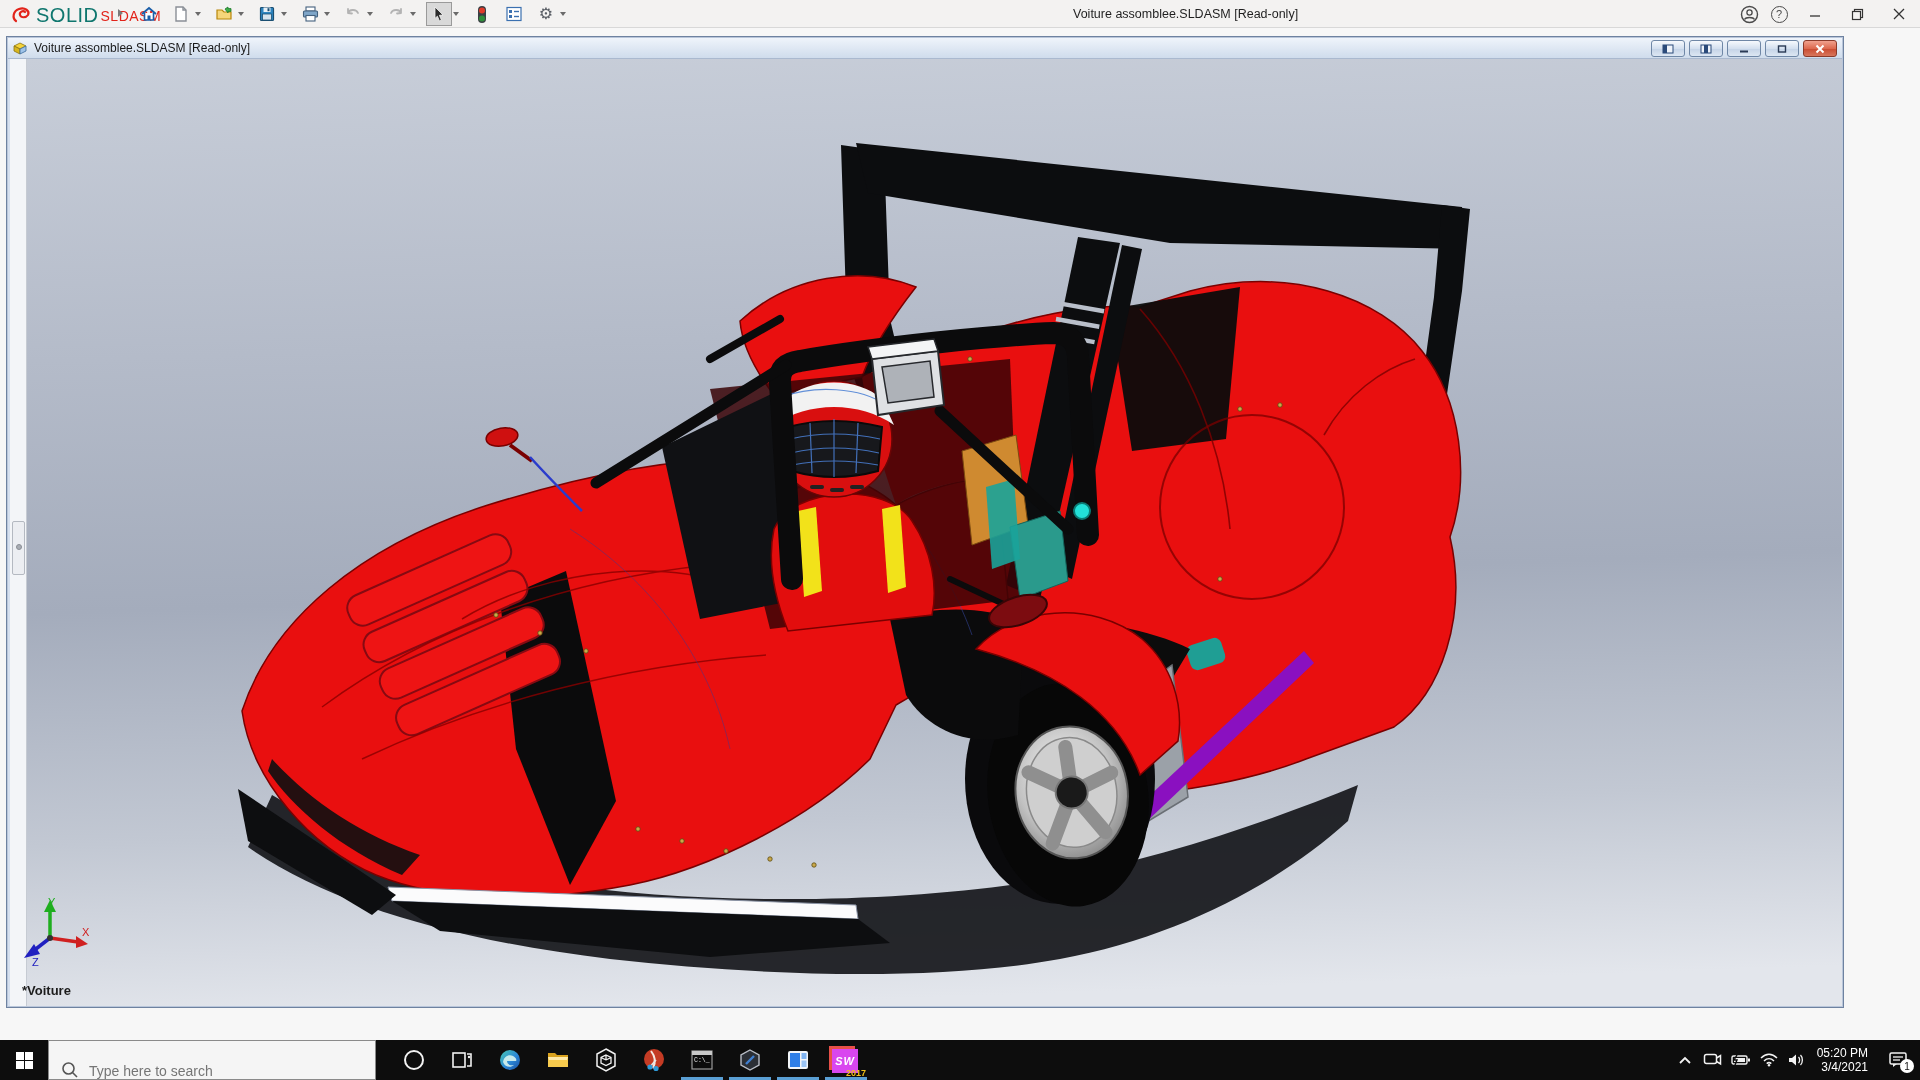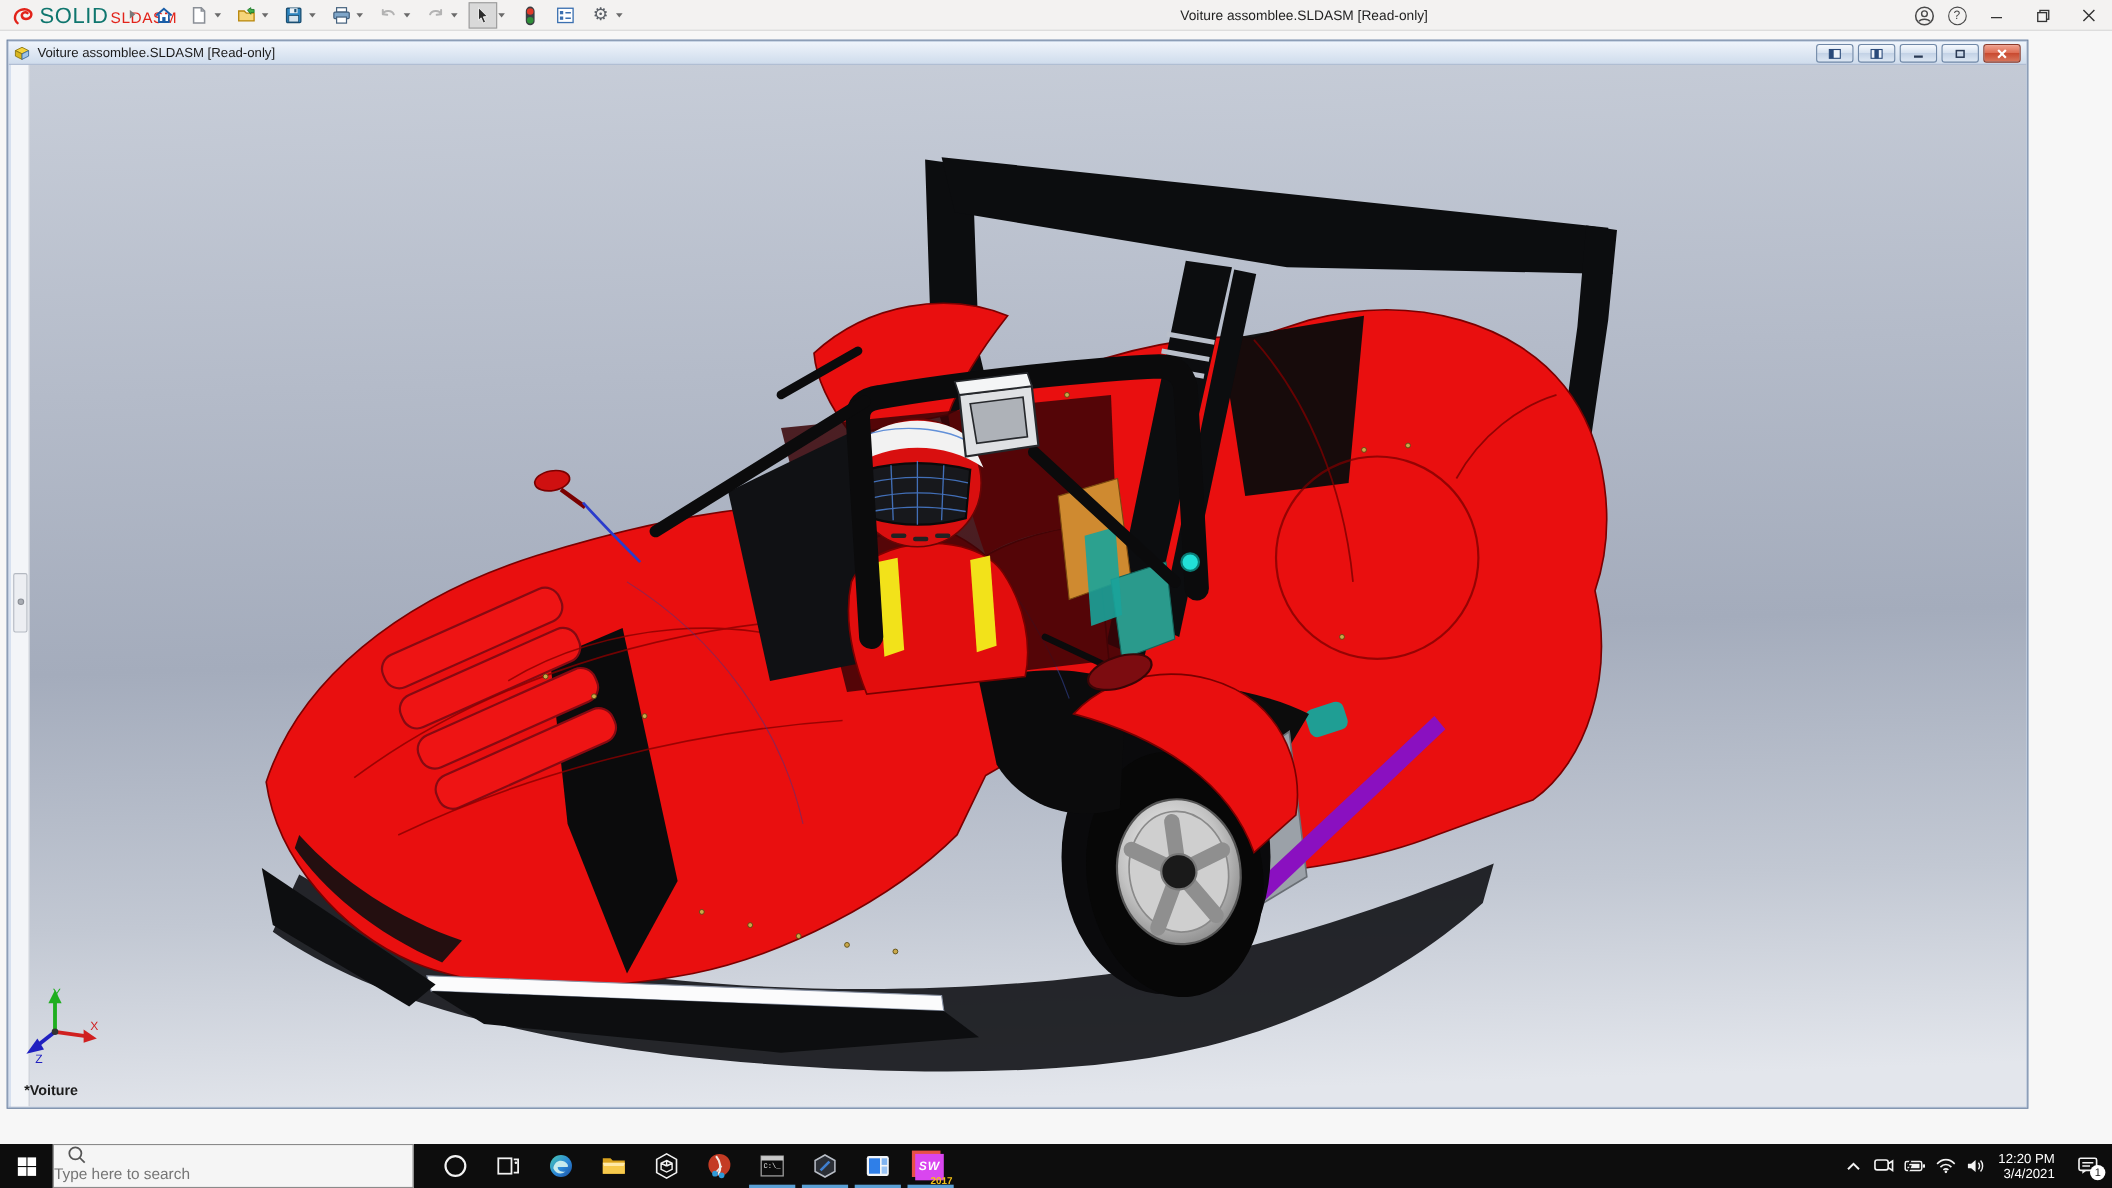--- a/index.html
+++ b/index.html
@@ -50,21 +50,21 @@
                     border:1px solid #b4b9c1; border-radius:2px; }
   #left-strip-dot { position:absolute; left:3px; top:22px; width:6px; height:6px; border-radius:50%;
                     background:#a9adb4; border:1px solid #8a8e95; }
   #triad { position:absolute; left:8px; bottom:32px; z-index:3; }
   #view-orientation { position:absolute; left:12px; bottom:8px; z-index:3; font-size:13px; font-weight:bold; color:#1c1c1c; }
 
   
   #taskbar { position:absolute; left:0; top:1040px; width:1920px; height:40px; background:#0d0d0d;
              display:flex; align-items:stretch; z-index:10; }
   #start-btn { width:48px; display:flex; align-items:center; justify-content:center; }
-  #search-box { width:328px; background:#f5f5f5; border:1px solid #8a8a8a; display:flex; align-items:flex-start; margin:0;flex-direction:column; }
+  #search-box { width:328px; background:#f5f5f5; border:1px solid #8a8a8a; display:flex; align-items:flex-end; margin:0; }
   #search-box input { border:none; outline:none; background:transparent; font-size:14px; color:#444;
                       width:260px; font-family:"Liberation Sans",sans-serif; }
   .tb-app { width:48px; display:flex; align-items:center; justify-content:center; position:relative; }
   .tb-app .underline { position:absolute; bottom:0; left:3px; right:3px; height:3px; background:#5a9fd4; }
   #tray { margin-left:auto; display:flex; align-items:center; }
   .tray-ico { width:28px; height:40px; display:flex; align-items:center; justify-content:center; }
   #clock { text-align:right; color:#fff; font-size:12px; line-height:14px; padding:0 8px 0 6px; }
   #notif { width:44px; height:40px; display:flex; align-items:center; justify-content:center; position:relative; }
   #notif-badge { position:absolute; right:6px; bottom:7px; width:14px; height:14px; background:#fff;
                  border-radius:50%; color:#111; font-size:10px; display:flex; align-items:center; justify-content:center; }
@@ -570,21 +570,21 @@
           <circle cx="9" cy="12.3" r="1.2" fill="#f2f2f2"></circle>
         </svg>
     </div>
     <div class="tray-ico">
       <svg width="18" height="14" viewBox="0 0 18 14">
           <path d="M1,5 H4 L8,1.5 V12.5 L4,9 H1 Z" fill="#f2f2f2"></path>
           <path d="M10.5,4 C12,5.5 12,8.5 10.5,10 M12.5,2 C15,4.5 15,9.5 12.5,12" fill="none" stroke="#f2f2f2" stroke-width="1.3"></path>
         </svg>
     </div>
     <div id="clock">
-      <div>12:20 PM</div>
+      <div>05:20 PM</div>
       <div>3/4/2021</div>
     </div>
     <div id="notif">
       <svg width="20" height="18" viewBox="0 0 20 18">
         <rect x="2" y="2" width="16" height="11" rx="1.5" fill="none" stroke="#f2f2f2" stroke-width="1.5"></rect>
         <line x1="5" y1="6" x2="15" y2="6" stroke="#f2f2f2" stroke-width="1.3"></line>
         <line x1="5" y1="9" x2="12" y2="9" stroke="#f2f2f2" stroke-width="1.3"></line>
         <path d="M5,13 L5,16 L9,13" fill="#f2f2f2"></path>
       </svg>
       <div id="notif-badge">1</div>

